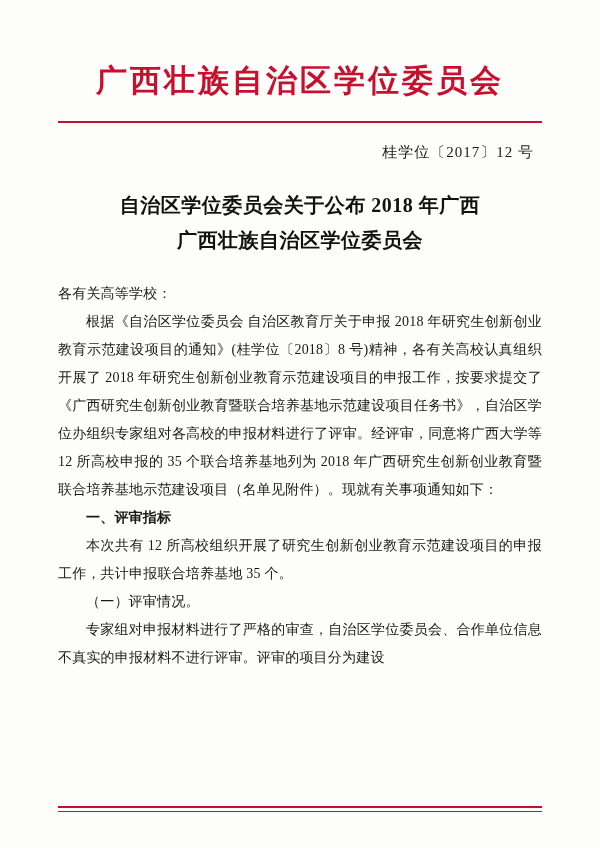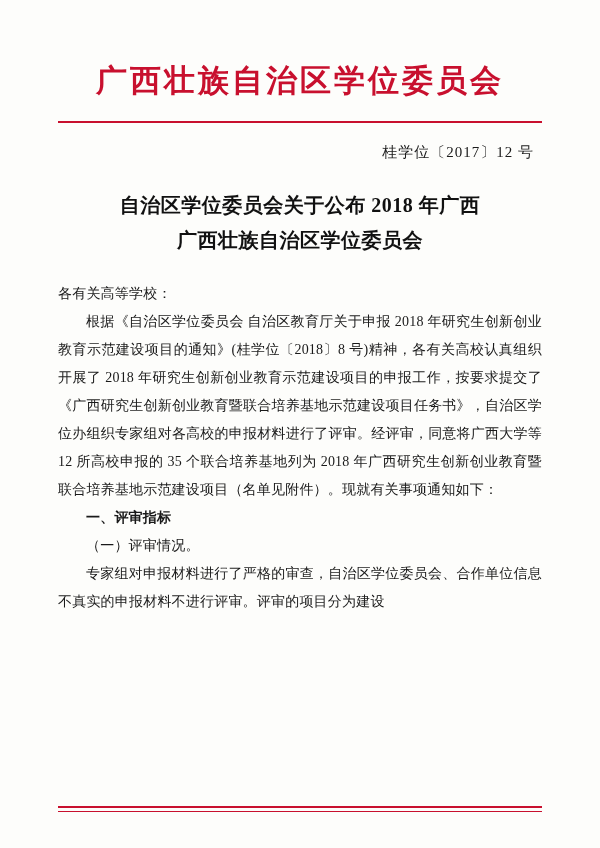--- a/index.html
+++ b/index.html
@@ -110,20 +110,21 @@
 
   <div class="doc-title">
     <span class="tline">自治区学位委员会关于公布 2018 年广西</span>
     <span class="tline">广西壮族自治区学位委员会</span>
   </div>
 
   <div class="body-text">
     <p class="p">各有关高等学校：</p>
     <p class="p indent">根据《自治区学位委员会 自治区教育厅关于申报 2018 年研究生创新创业教育示范建设项目的通知》(桂学位〔2018〕8 号)精神，各有关高校认真组织开展了 2018 年研究生创新创业教育示范建设项目的申报工作，按要求提交了《广西研究生创新创业教育暨联合培养基地示范建设项目任务书》，自治区学位办组织专家组对各高校的申报材料进行了评审。经评审，同意将广西大学等 12 所高校申报的 35 个联合培养基地列为 2018 年广西研究生创新创业教育暨联合培养基地示范建设项目（名单见附件）。现就有关事项通知如下：</p>
     <p class="p bold-sub">一、评审指标</p>
+    <p class="p indent">本次共有 12 所高校组织开展了研究生创新创业教育示范建设项目的申报工作，共计申报联合培养基地 35 个。</p>
     <p class="p indent">（一）评审情况。</p>
     <p class="p indent">专家组对申报材料进行了严格的审查，自治区学位委员会、合作单位信息不真实的申报材料不进行评审。评审的项目分为建设</p>
   </div>
 
   <div class="footer-rules">
     <div class="footer-rule-thick"></div>
     <div class="footer-rule-thin"></div>
   </div>
 
 </div>

